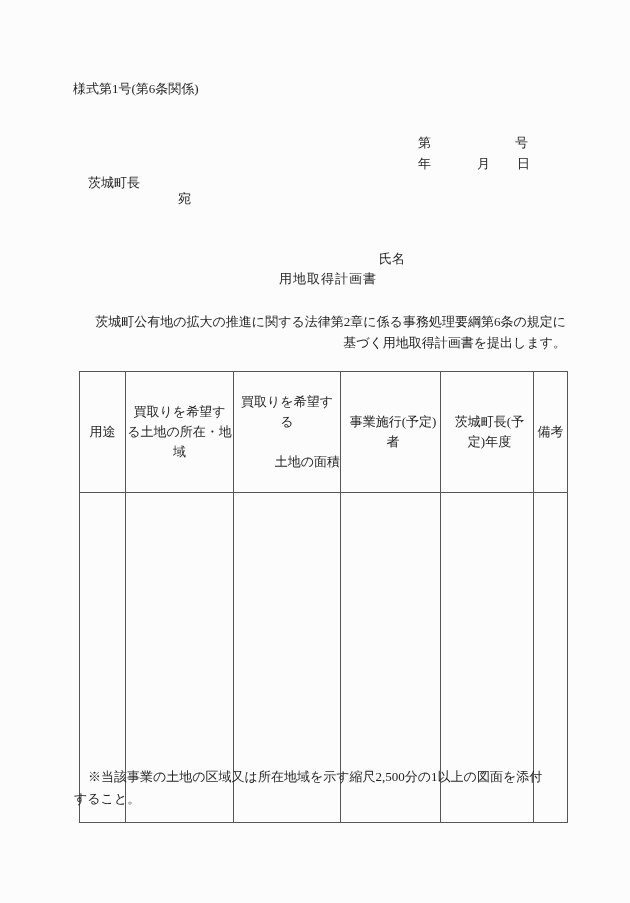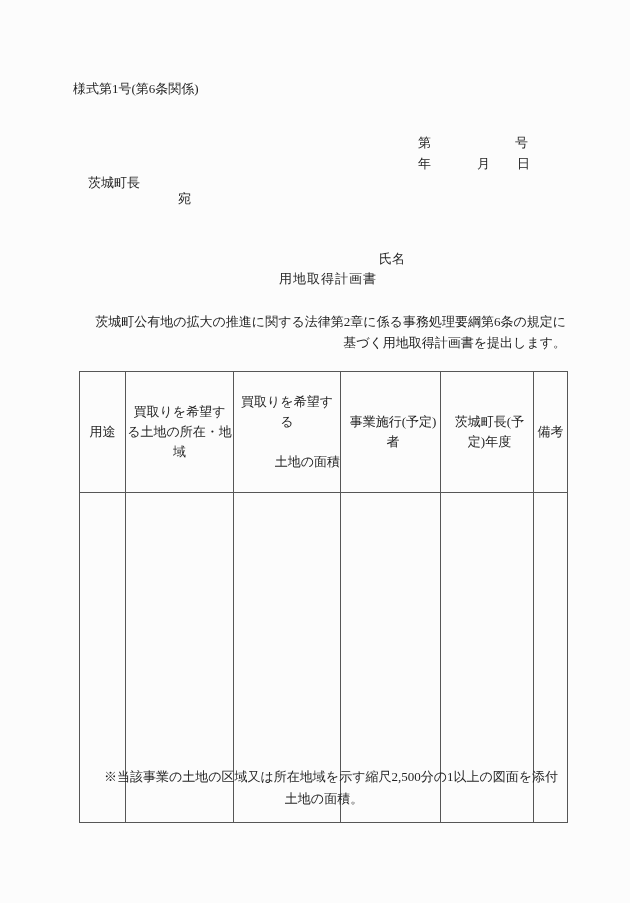--- a/index.html
+++ b/index.html
@@ -40,21 +40,20 @@
     white-space: normal;
   }
   .body-par .line { white-space: pre; text-align: right; }
   .indent1 { text-indent: 14px; }
   .footnote {
     left: 74px;
     top: 766px;
     width: 500px;
     line-height: 22px;
     white-space: normal;
-    text-align: center;
   }
   .footnote .line { white-space: pre; }
 
   .plan-table-wrap {
     position: absolute;
     left: 79px;
     top: 371px;
   }
   table.plan-table {
     border-collapse: collapse;
@@ -141,16 +140,16 @@
           <td></td>
           <td></td>
           <td></td>
         </tr>
       </tbody>
     </table>
   </div>
 
   <div class="abs footnote">
     <div class="line indent1">※当該事業の土地の区域又は所在地域を示す縮尺2,500分の1以上の図面を添付</div>
-    <div class="line">土地の面積。</div>
+    <div class="line">すること。</div>
   </div>
 
 </div>
 
 </body></html>

